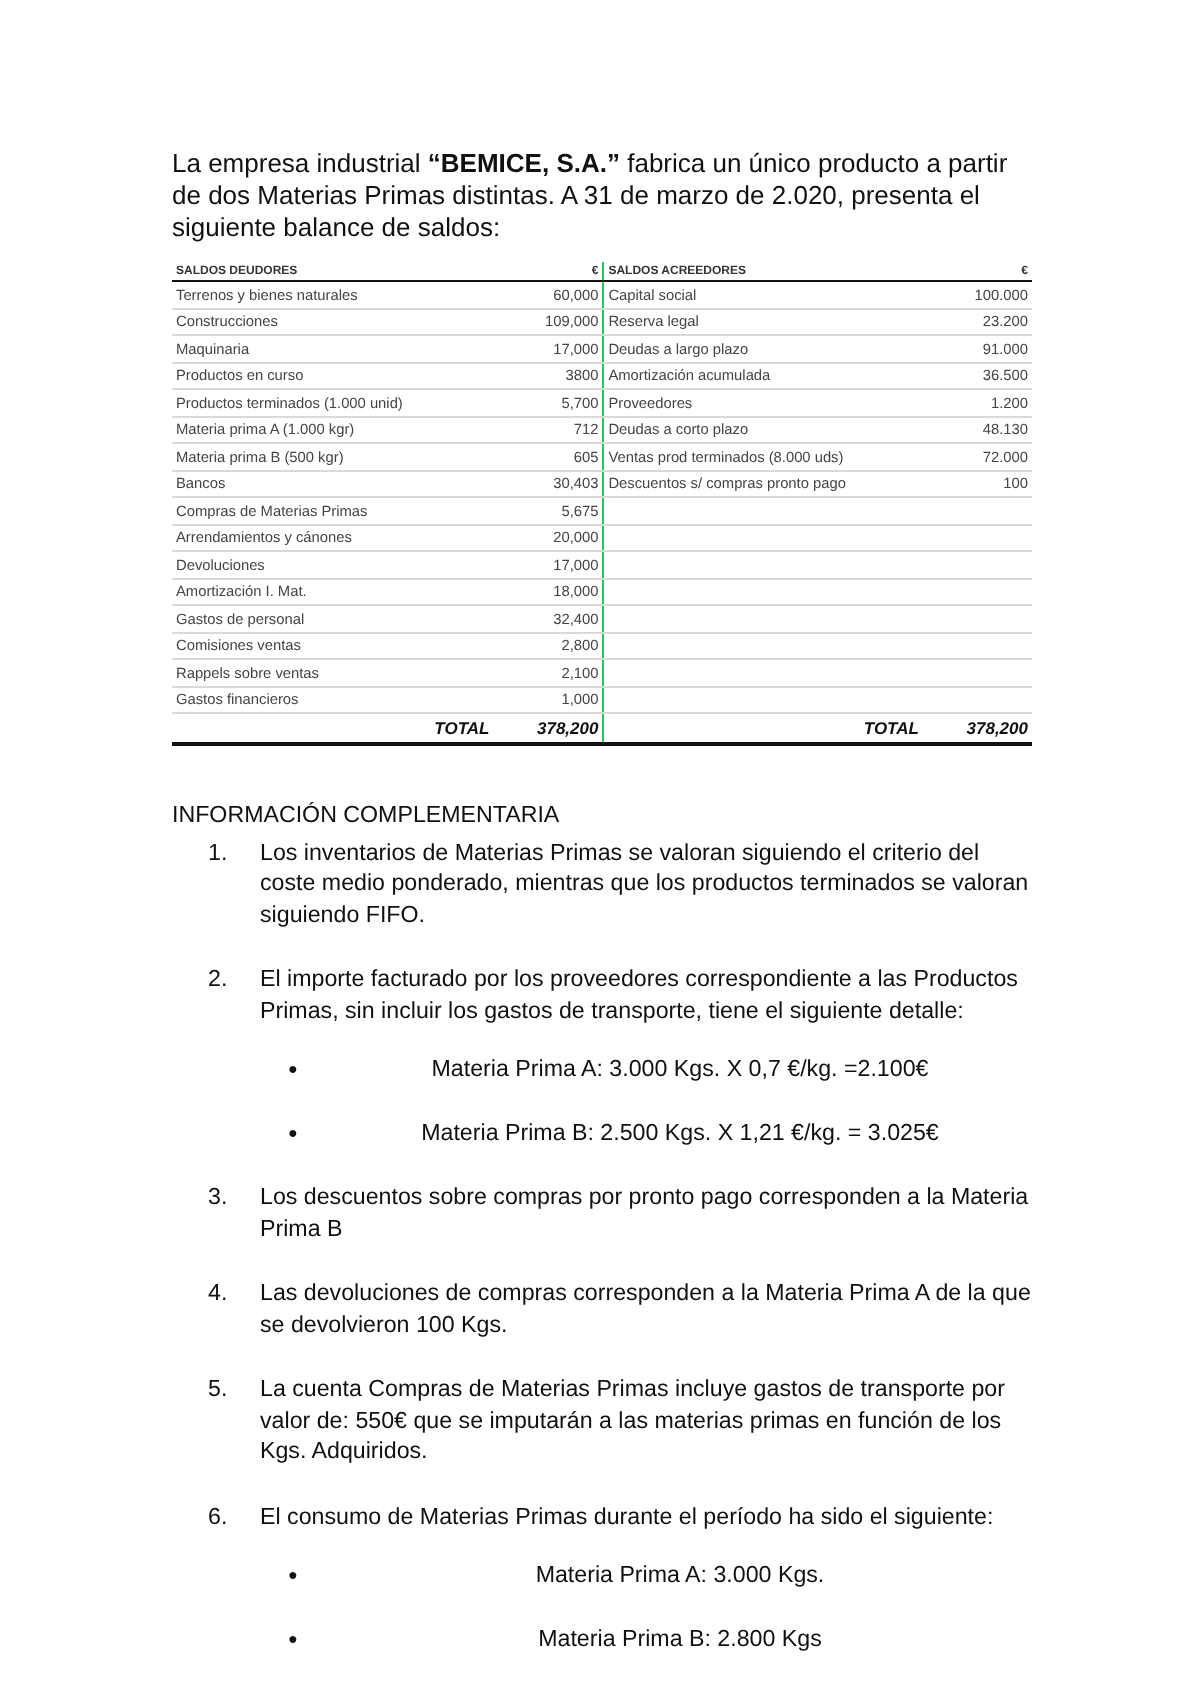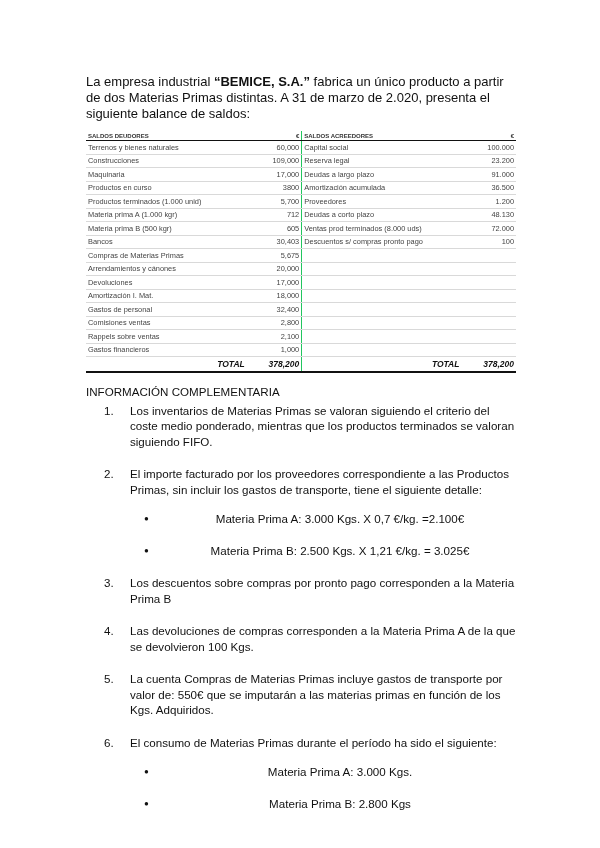--- a/index.html
+++ b/index.html
@@ -10,21 +10,21 @@
   .intro b { font-weight:bold; }
   table.bal { position:absolute; left:86px; top:131px; width:430px;
               border-collapse:collapse; font-size:7.4px; color:#444; }
   table.bal td { height:12.5px; padding:0 2px; border-bottom:1px solid #d9d9d9; white-space:nowrap; }
   table.bal tr.hdr td { font-size:6px; font-weight:bold; color:#333; border-bottom:1px solid #111; height:9px; }
   table.bal td.num { text-align:right; }
   table.bal td.sep { border-right:1px solid #22c55e; }
   table.bal tr.total td { font-weight:bold; font-style:italic; color:#111; font-size:8.5px;
                           border-bottom:2px solid #111; height:14px; }
   .c1 { width:160px; } .c2 { width:52px; } .c3 { width:158px; } .c4 { width:52px;margin-top:12px; }
-  .info { position:absolute; left:86px; top:384px; width:430px; font-size:11.6px; line-height:15.5px; }
+  .info { position:absolute; left:86px; top:400px; width:430px; font-size:11.6px; line-height:15.5px; }
   .info h3 { margin:0 0 3px 0; font-size:11.6px; font-weight:normal; }
   ol.items { margin:0; padding:0 0 0 44px; list-style:none; }
   ol.items li { position:relative; margin-bottom:17px; }
   ol.items li .n { position:absolute; left:-26px; top:0; }
   ul.sub { list-style:none; margin:14px 0 0 0; padding:0 0 0 34px; }
   ul.sub li { position:relative; margin-bottom:16px;text-align:center; }
   ul.sub li:before { content:"\25CF"; position:absolute; left:-20px; top:0; font-size:8px; }
 </style>
 </head>
 <body>

